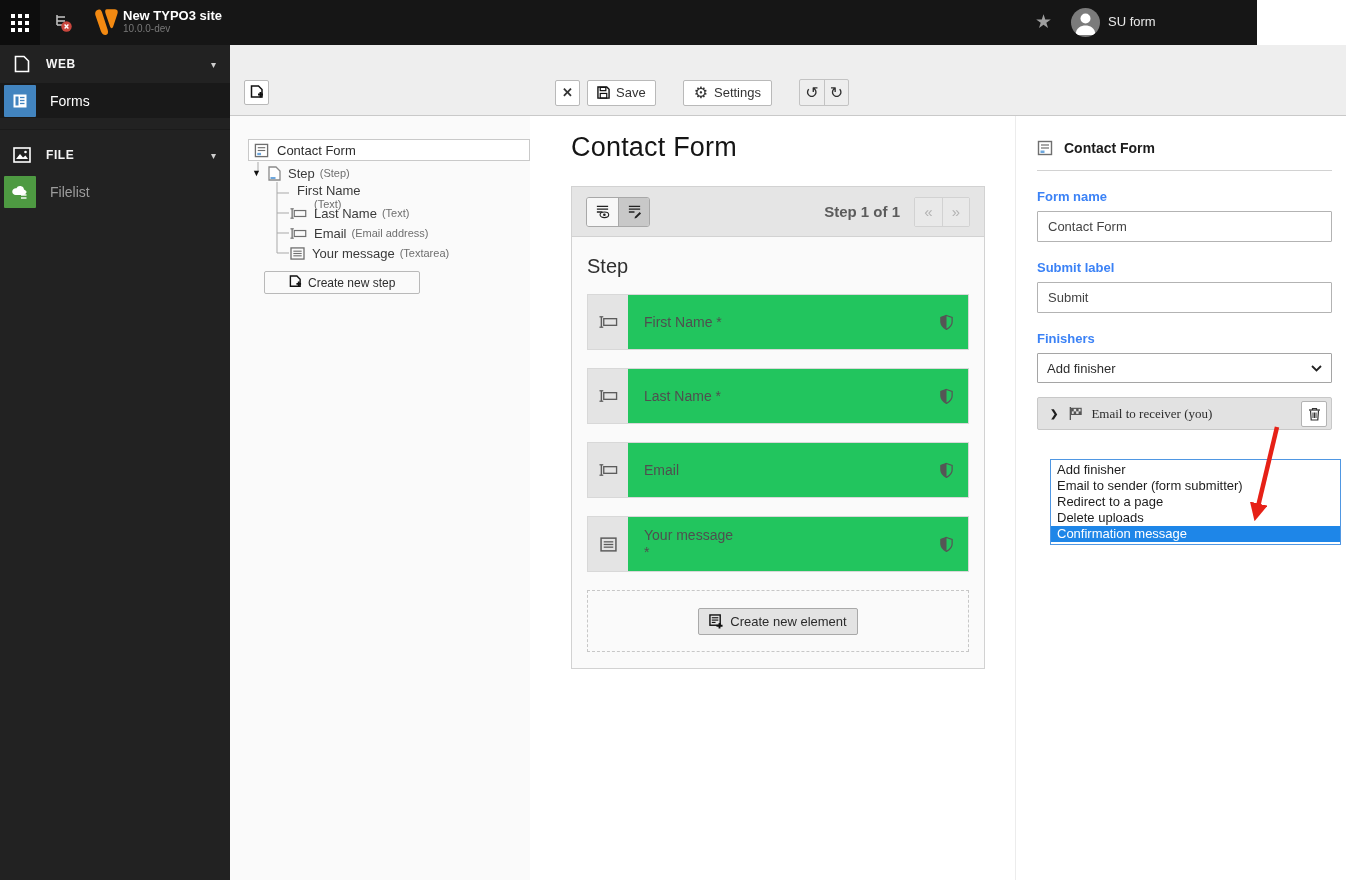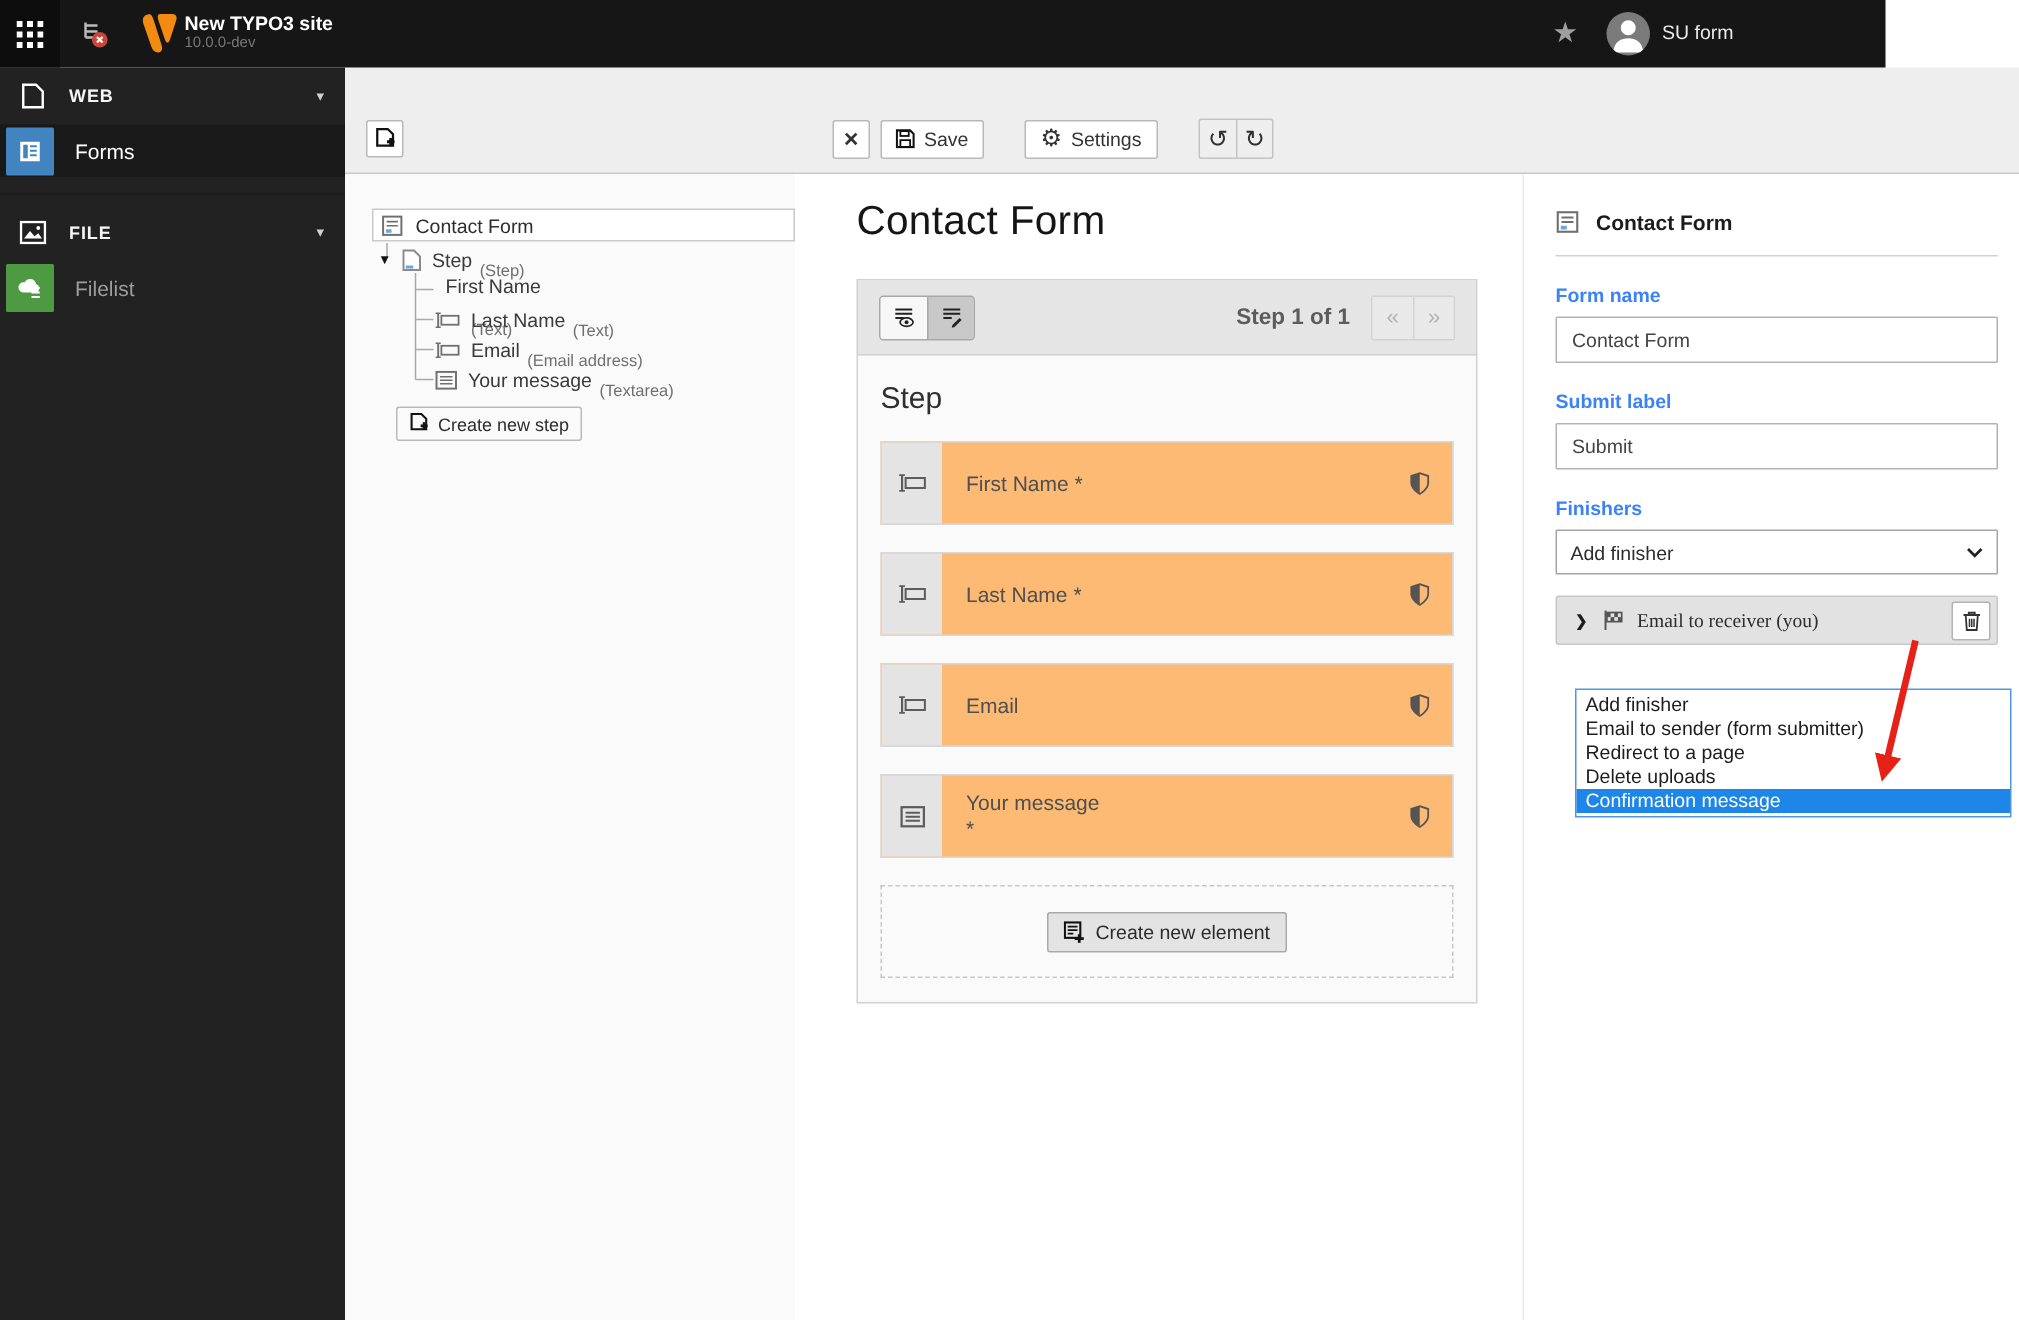--- a/index.html
+++ b/index.html
@@ -49,42 +49,42 @@
   .dh-undoredo .ur { width:24px; height:25px; display:flex; align-items:center; justify-content:center; font-size:16px; color:#2f2f2f; cursor:pointer; }
   .dh-undoredo .ur + .ur { border-left:1px solid #c3c3c3; }
 
   
   .structure { position:absolute; left:230px; top:116px; width:300px; height:764px; background:#fafafa; }
   .tree-root-row { position:absolute; left:18px; top:23px; width:282px; height:22px; background:#fff; border:1px solid #c9c9c9; display:flex; align-items:center; padding-left:5px; cursor:pointer; }
   .tree-root-row .lbl { margin-left:8px; font-size:13px; color:#2d2d2d; }
   .tree-lines { position:absolute; left:0; top:0; pointer-events:none; }
   .tree-row { position:absolute; height:20px; display:flex; align-items:center; cursor:pointer; }
   .tree-row .lbl { font-size:13px; color:#3a3a3a; margin-left:7px; white-space:nowrap; }
-  .tree-row .typ { font-size:11px; color:#6f6f6f; margin-left:5px; white-space:nowrap;margin-top:16px; }
+  .tree-row .typ { font-size:11px; color:#6f6f6f; margin-left:5px; white-space:nowrap; }
   .tree-caret { position:absolute; left:22px; top:52px; font-size:9px; color:#111; cursor:pointer; }
-  .btn-create-step { position:absolute; left:34px; top:155px; height:23px; padding:0 8px; background:#fafafa; font-size:12px; }
+  .btn-create-step { position:absolute; left:34px; top:155px; height:23px; padding:0 24px; background:#fafafa; font-size:12px; }
   .btn-create-step span { margin-left:6px; color:#2d2d2d; }
 
   
   .stage { position:absolute; left:530px; top:116px; width:485px; height:764px; background:#fff; }
   .stage h1 { position:absolute; left:41px; top:16px; font-size:27px; font-weight:300; color:#151515; letter-spacing:.2px; }
   .card { position:absolute; left:41px; top:70px; width:414px; border:1px solid #d2d2d2; background:#fafafa; }
   .card-head { height:50px; background:#e5e5e5; border-bottom:1px solid #d2d2d2; display:flex; align-items:center; padding:0 14px; }
   .toggle-group { display:flex; border:1px solid #a8a8a8; border-radius:3px; overflow:hidden; }
   .toggle-group .tg { width:31px; height:28px; display:flex; align-items:center; justify-content:center; background:#f7f7f7; cursor:pointer; }
   .toggle-group .tg + .tg { border-left:1px solid #a8a8a8; }
   .toggle-group .tg.active { background:#c8c8c8; }
   .card-head .spacer { flex:1; }
   .paginator-label { font-size:15px; font-weight:bold; color:#5c5c5c; }
   .pager { display:flex; border:1px solid #d2d2d2; border-radius:2px; margin-left:14px; }
   .pager .pg { width:27px; height:28px; display:flex; align-items:center; justify-content:center; background:#e9e9e9; color:#b3b3b3; font-size:15px; cursor:default; }
   .pager .pg + .pg { border-left:1px solid #d2d2d2; }
   .card-body { padding:14px 15px 16px 15px; }
   .step-heading { font-size:20px; font-weight:300; color:#2f2f2f; margin:4px 0 16px 0; }
-  .el-row { display:flex; align-items:stretch; height:56px; background:#fdba74; border:1px solid #d8d8d8; margin-bottom:18px; cursor:pointer; }
+  .el-row { display:flex; align-items:stretch; height:56px; background:#22c55e; border:1px solid #d8d8d8; margin-bottom:18px; cursor:pointer; }
   .el-strip { width:40px; background:#e4e4e4; display:flex; align-items:center; justify-content:center; }
   .el-main { flex:1; display:flex; flex-direction:column; justify-content:center; padding-left:16px; }
   .el-label { font-size:14px; color:#4f4f4f; line-height:17px; }
   .el-shield { display:flex; align-items:center; padding-right:14px; }
   .dashed-zone { border:1px dashed #c7c7c7; height:62px; display:flex; align-items:center; justify-content:center; }
   .btn-create-el { height:27px; padding:0 10px; background:#e3e3e3; border:1px solid #a9a9a9; font-size:13px; }
   .btn-create-el span { margin-left:7px; color:#2b2b2b; }
 
   
   .inspector { position:absolute; left:1015px; top:116px; width:331px; height:764px; background:#fff; border-left:1px solid #ececec; padding:0 14px 0 21px; }

